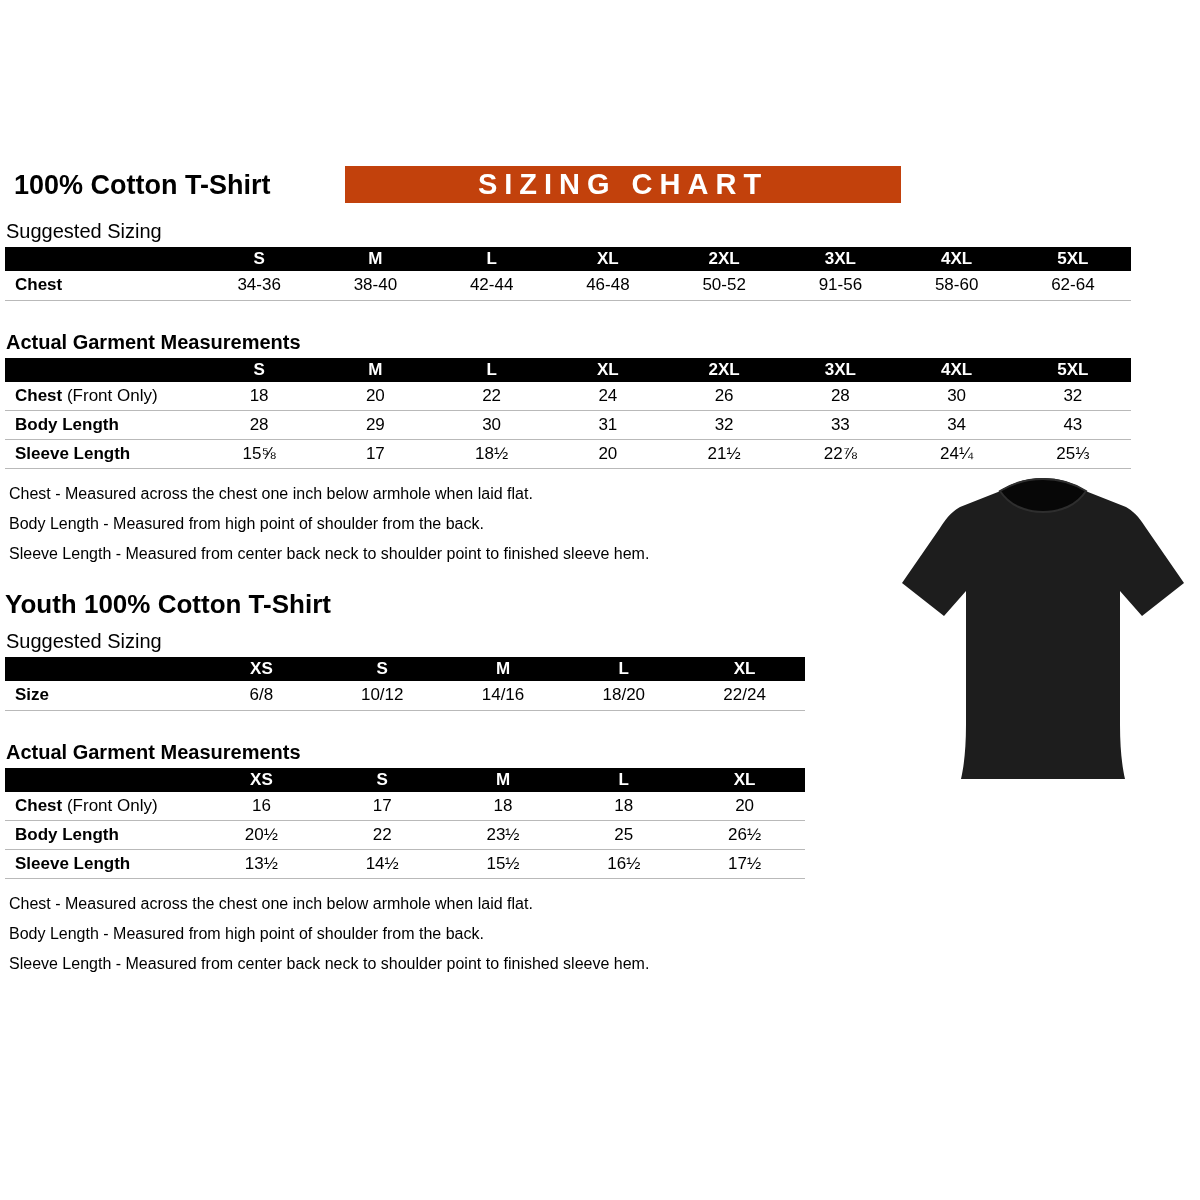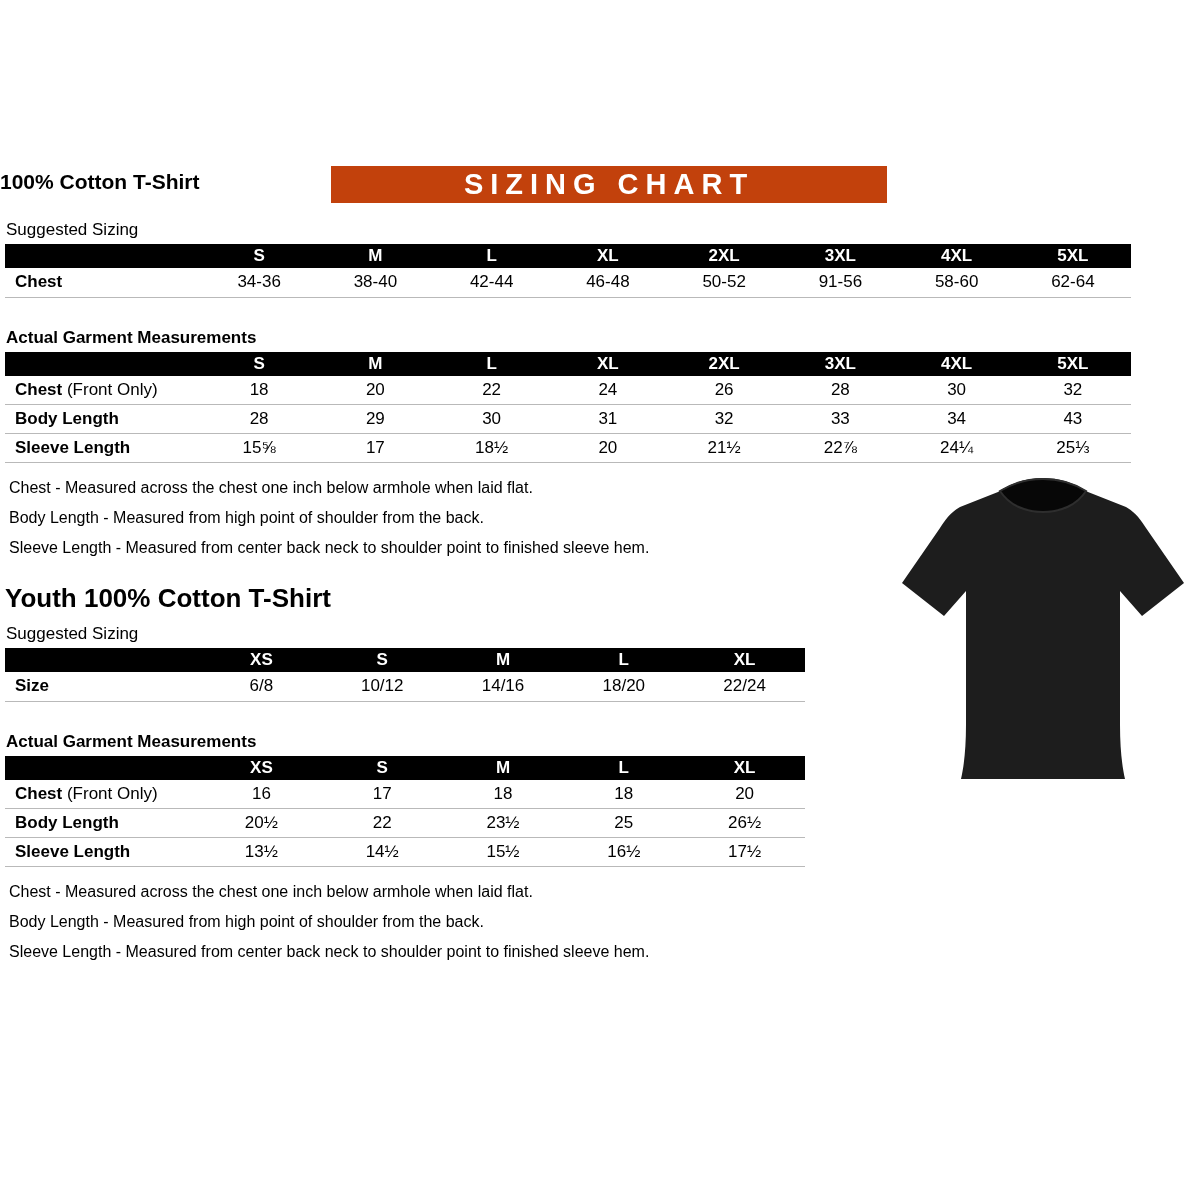--- a/index.html
+++ b/index.html
@@ -9,31 +9,31 @@
     font-family: "Liberation Sans", sans-serif;
     color: #000;
     position: relative;
     overflow: hidden;
   }
   .page { position: absolute; top: 166px; left: 0; width: 1200px; }
 
   
   .header-row { display: flex; align-items: flex-start; height: 44px; }
   .main-title {
-    font-size: 21px; font-weight: bold;
-    width: 331px; padding-top: 4px;
+    font-size: 27px; font-weight: bold;
+    margin-left: 14px; width: 331px; padding-top: 4px;
     white-space: nowrap;
   }
   .banner {
     width: 556px; height: 37px; background: #c2410c; color: #fff;
     font-size: 29px; font-weight: bold; letter-spacing: 7px;
     text-align: center; line-height: 37px;
   }
 
-  .section-label { font-size: 17px; margin: 10px 0 4px 6px; }
+  .section-label { font-size: 20px; margin: 10px 0 4px 6px; }
 
   table { border-collapse: collapse; margin-left: 5px; table-layout: fixed; }
   .adult-table { width: 1126px; }
   .youth-table { width: 800px; }
   th {
     background: #000; color: #fff; font-size: 17px; font-weight: bold;
     height: 24px; text-align: center; padding: 0;
   }
   td {
     font-size: 17px; height: 29px; text-align: center;

